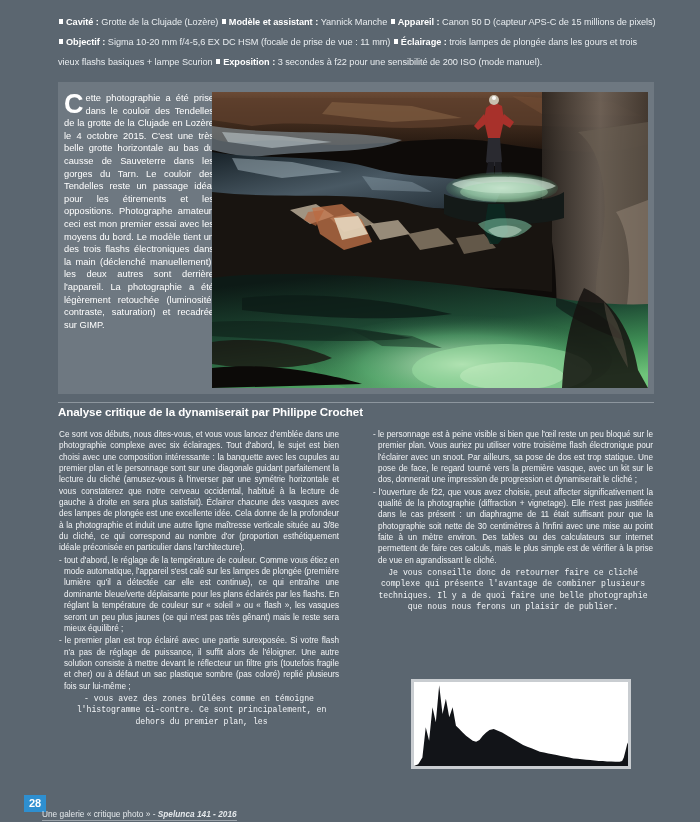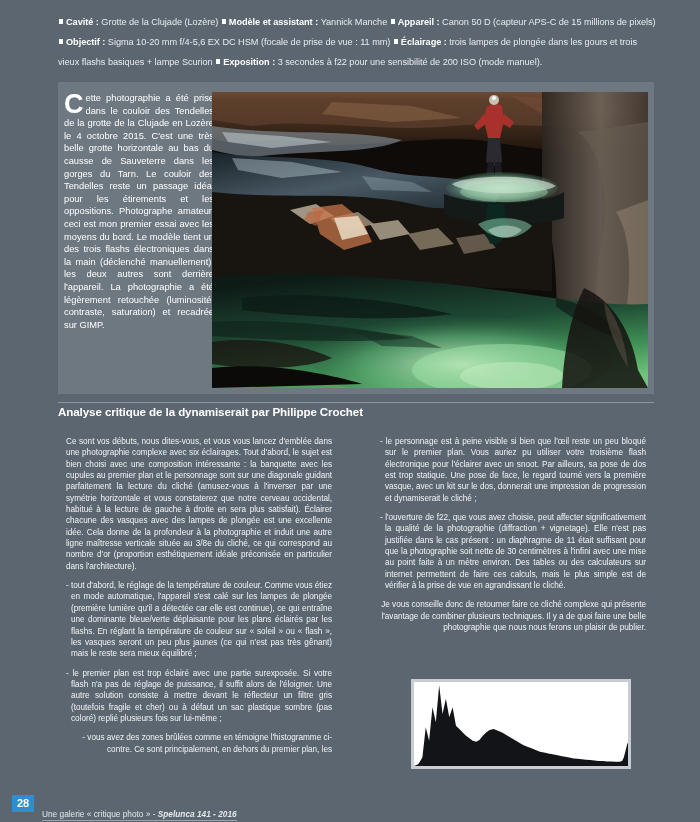--- a/index.html
+++ b/index.html
@@ -123,23 +123,23 @@
     width: 282px;
     font-size: 8.2px;
     line-height: 11.35px;
     text-align: justify;
     color: #f2f4f6;
     letter-spacing: -0.02px;
   }
   #col-left  { left: 0; }
   #col-right { left: 314px; }
 
-  .column p { margin: 8px; }
+  .column p { margin: 1px; }
   .column p.dash { text-indent: -5px; padding-left: 5px; }
-  .column p.last { text-align: right; }
+  .column p.last { text-align: center; font-family: Liberation Mono, monospace; }
 
   
   #histogram-figure {
     position: absolute;
     left: 411px;
     top: 679px;
     width: 220px;
     height: 90px;
     background: #c9cdd1;
     padding: 3px;
@@ -156,21 +156,21 @@
   
   #footer {
     position: absolute;
     left: 0;
     bottom: 0;
     width: 700px;
     height: 34px;
   }
   #page-number {
     position: absolute;
-    left: 12px;
+    left: 24px;
     top: 7px;
     width: 22px;
     height: 17px;
     background: #2e8fd0;
     color: #ffffff;
     font-size: 11px;
     font-weight: bold;
     text-align: center;
     line-height: 17px;
   }

